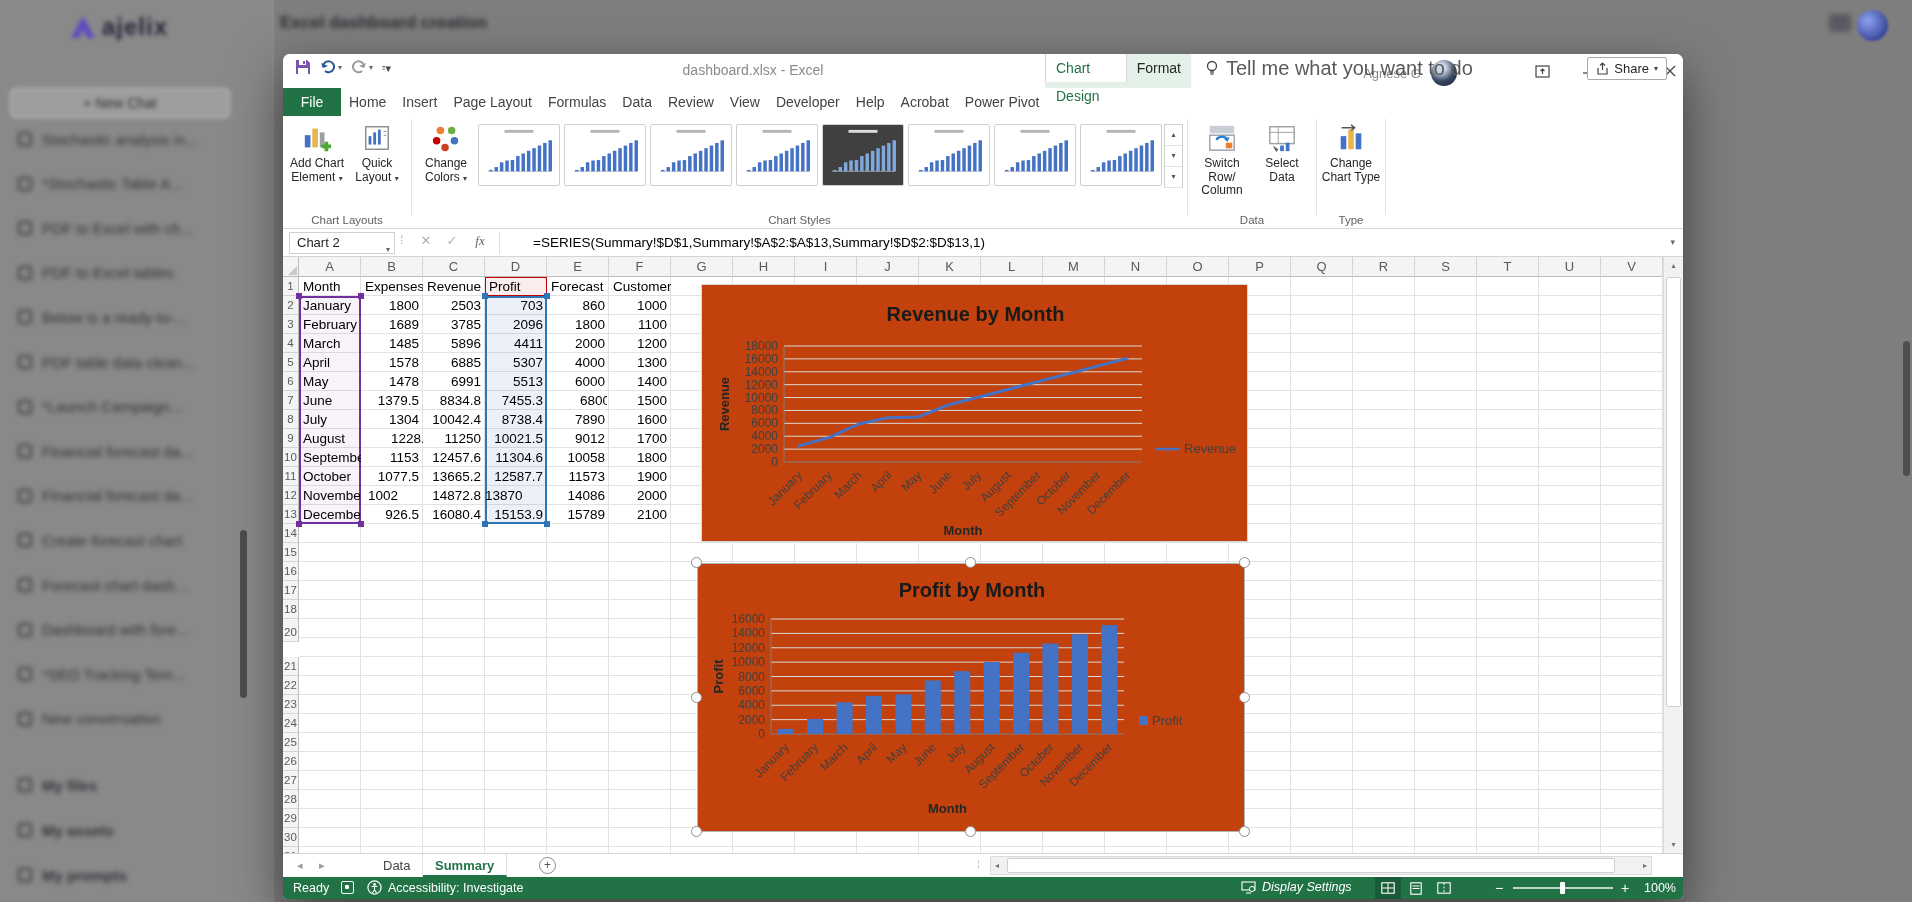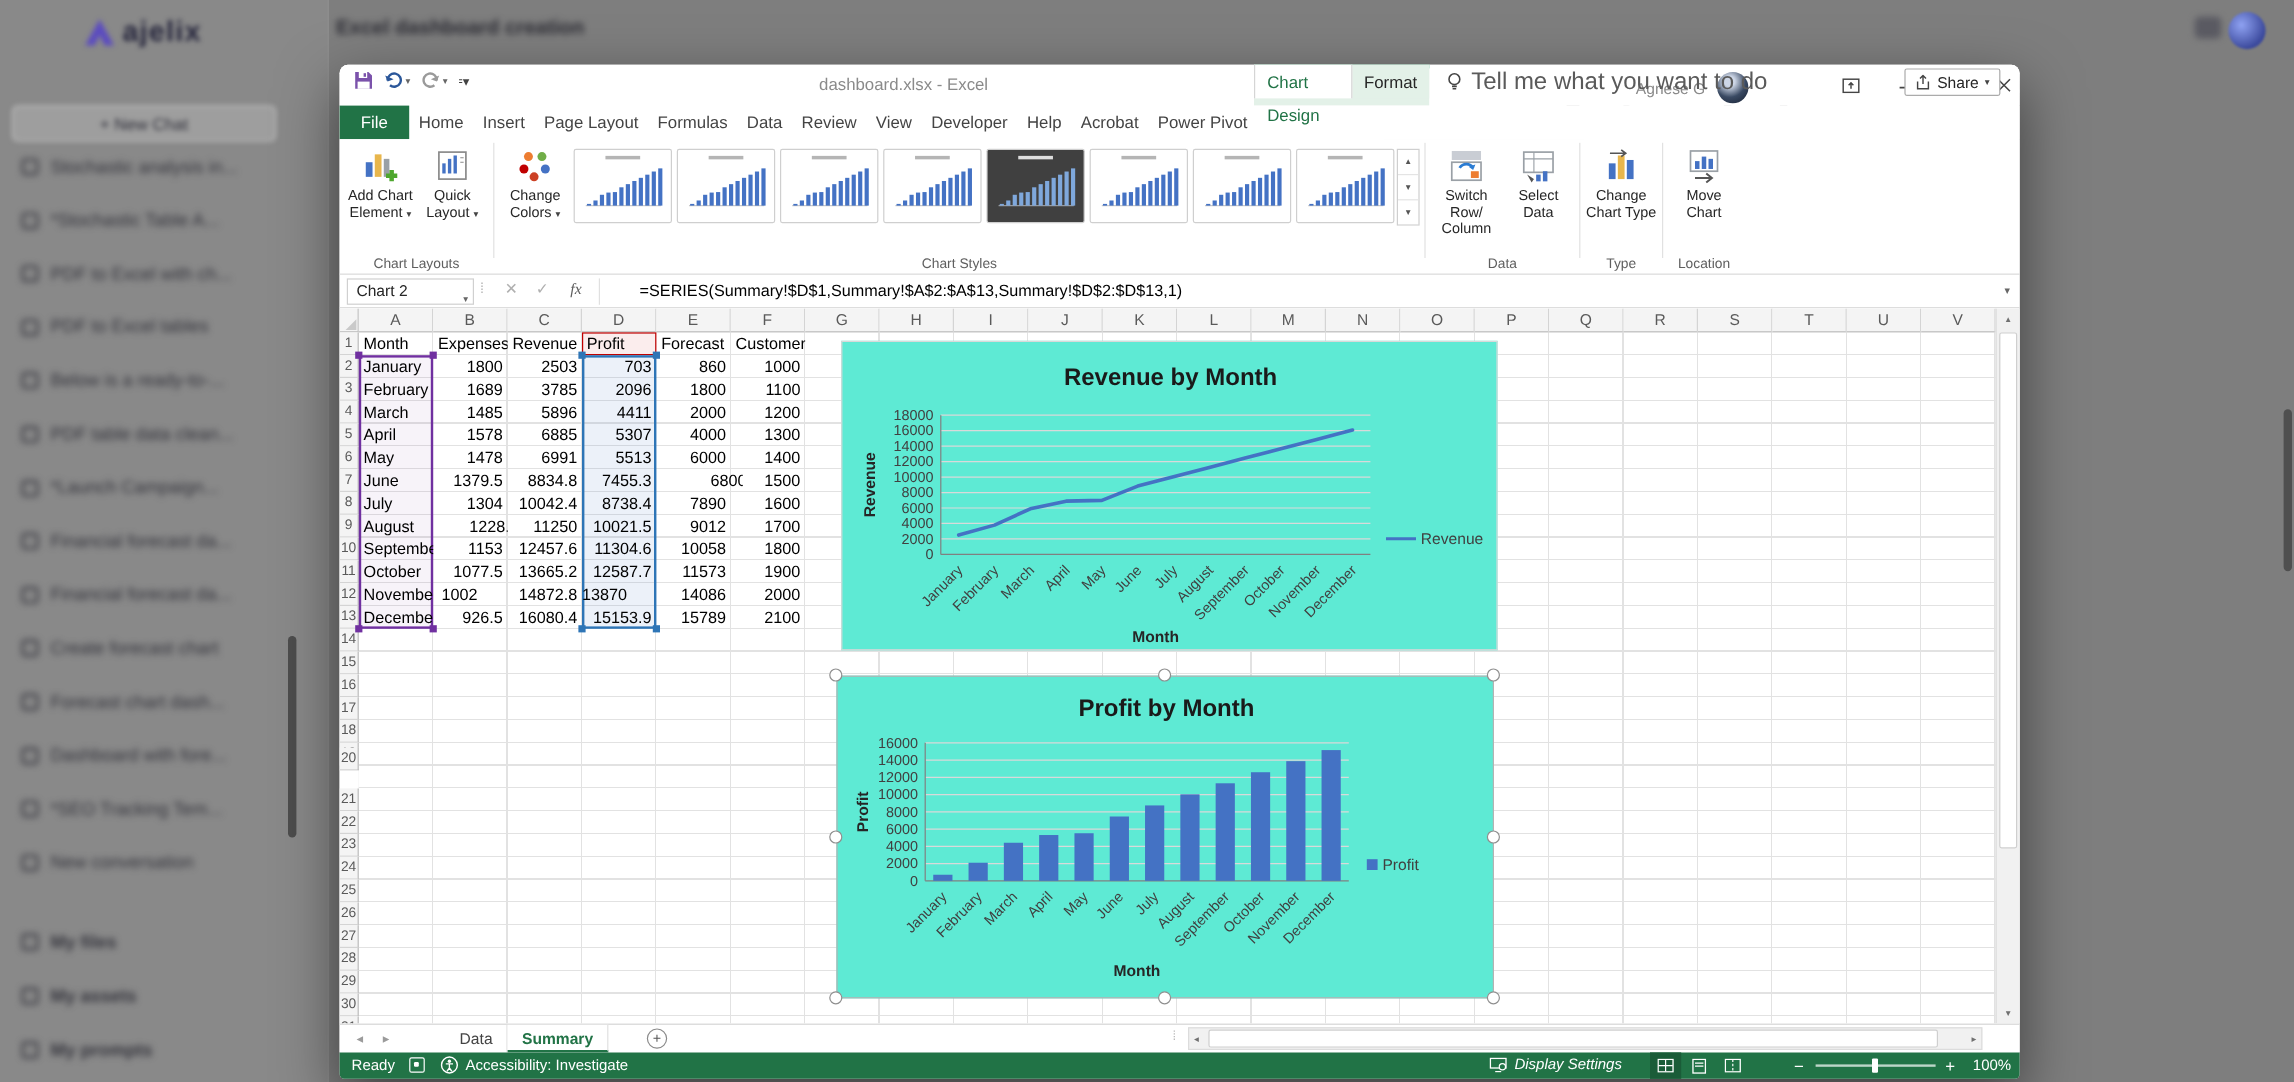--- a/index.html
+++ b/index.html
@@ -76,21 +76,21 @@
   .colhead { position:absolute; top:0; height:20px; background:#f4f4f4; border-right:1px solid #d4d4d4; border-bottom:1px solid #bdbdbd; font-size:13px; color:#5a5a5a; text-align:center; line-height:20px; }
   .rowhead { position:absolute; left:0; width:16px; background:#f4f4f4; border-right:1px solid #bdbdbd; border-bottom:1px solid #d4d4d4; font-size:11.5px; color:#5a5a5a; text-align:center; }
   #cells-bg { position:absolute; left:16px; top:20px; width:1364px; height:576px;
     background-image:repeating-linear-gradient(to right, transparent 0 61px, #e2e2e2 61px 62px),
                      repeating-linear-gradient(to bottom, transparent 0 18px, #e2e2e2 18px 19px); }
   .cell { position:absolute; height:19px; line-height:19px; font-size:13.5px; color:#000; overflow:hidden; white-space:nowrap; }
   .cell.num { text-align:right; padding-right:4px; }
   .cell.txt { text-align:left; padding-left:4px; }
   .sel-range { position:absolute; }
   .sel-handle { position:absolute; width:6px; height:6px; }
-  .chart-obj { position:absolute; background:#5eead4; }
+  .chart-obj { position:absolute; background:#c2410c; }
   .chart-handle { position:absolute; width:11px; height:11px; border-radius:50%; background:#fff; border:1.5px solid #8f8f8f; z-index:5; }
   #vscroll { position:absolute; left:1380px; top:0; width:20px; height:596px; background:#f1f1f1; border-left:1px solid #dcdcdc; }
   .scroll-arrow { position:absolute; width:100%; text-align:center; font-size:8px; color:#707070; }
   #vthumb { position:absolute; left:2px; top:20px; width:15px; height:430px; background:#fff; border:1px solid #cfcfcf; border-radius:2px; }
 
   
   #sheetbar { position:absolute; left:0; top:799px; width:1400px; height:24px; background:#fff; border-top:1px solid #d5d5d5; }
   .sheetnav { position:absolute; top:5px; font-size:11px; color:#9b9b9b; }
   .sheettab { position:absolute; top:0; height:23px; font-size:13px; line-height:23px; padding:0 12px; color:#444; border-right:1px solid #e0e0e0; }
   .sheettab.active { color:#217346; font-weight:bold; border-bottom:2px solid #217346; background:#fff; }
@@ -509,33 +509,20 @@
               <rect x="5" y="14" width="6" height="14" fill="#4472C4"></rect>
               <rect x="13" y="7" width="6" height="21" fill="#E8B64C"></rect>
               <rect x="21" y="11" width="6" height="17" fill="#4472C4"></rect>
               <path d="M6 5 h14 M16 2 l4 3 -4 3" fill="none" stroke="#555" stroke-width="1.5"></path>
             </svg></span>
           <div class="bigbtn-label">Change<br>Chart Type</div>
         </div>
         <div class="rgroup-label">Type</div>
       </div>
       <div class="rsep"></div>
-      <div class="rgroup">
-        <div class="bigbtn">
-          <span style="width: 30px; height: 30px; display: block;"><svg viewBox="0 0 32 32">
-              <rect x="4" y="3" width="24" height="18" fill="none" stroke="#9aa0a6" stroke-width="1.5"></rect>
-              <rect x="8" y="12" width="4" height="7" fill="#4472C4"></rect>
-              <rect x="14" y="8" width="4" height="11" fill="#4472C4"></rect>
-              <rect x="20" y="10" width="4" height="9" fill="#4472C4"></rect>
-              <path d="M8 27 h14 M18 23 l5 4 -5 4" fill="none" stroke="#555" stroke-width="1.8"></path>
-            </svg></span>
-          <div class="bigbtn-label">Move<br>Chart</div>
-        </div>
-        <div class="rgroup-label">Location</div>
-      </div>
     </div>
   <div id="ribbon-collapse">
       <span></span>
     </div>
 
   <div id="fbar">
     <div id="name-box"><span>Chart 2</span><span id="name-box-caret">▾</span></div>
     <div id="fbar-dots">⁞</div>
     <div class="fbtn" style="left:132px">✕</div>
     <div class="fbtn" style="left:158px">✓</div>
@@ -645,21 +632,21 @@
       <div class="cell txt" style="left: 16px; top: 115px; width: 62px;">May</div>
       <div class="cell num" style="left: 78px; top: 115px; width: 62px;">1478</div>
       <div class="cell num" style="left: 140px; top: 115px; width: 62px;">6991</div>
       <div class="cell num" style="left: 202px; top: 115px; width: 62px;">5513</div>
       <div class="cell num" style="left: 264px; top: 115px; width: 62px;">6000</div>
       <div class="cell num" style="left: 326px; top: 115px; width: 62px;">1400</div>
       <div class="cell txt" style="left: 16px; top: 134px; width: 62px;">June</div>
       <div class="cell num" style="left: 78px; top: 134px; width: 62px;">1379.5</div>
       <div class="cell num" style="left: 140px; top: 134px; width: 62px;">8834.8</div>
       <div class="cell num" style="left: 202px; top: 134px; width: 62px;">7455.3</div>
-      <div class="cell num" style="left: 264px; top: 134px; width: 72px; padding-left: 45px;">6800</div>
+      <div class="cell num" style="left: 252px; top: 134px; width: 72px; padding-left: 45px;">6800</div>
       <div class="cell num" style="left: 326px; top: 134px; width: 62px;">1500</div>
       <div class="cell txt" style="left: 16px; top: 153px; width: 62px;">July</div>
       <div class="cell num" style="left: 78px; top: 153px; width: 62px;">1304</div>
       <div class="cell num" style="left: 140px; top: 153px; width: 62px;">10042.4</div>
       <div class="cell num" style="left: 202px; top: 153px; width: 62px;">8738.4</div>
       <div class="cell num" style="left: 264px; top: 153px; width: 62px;">7890</div>
       <div class="cell num" style="left: 326px; top: 153px; width: 62px;">1600</div>
       <div class="cell txt" style="left: 16px; top: 172px; width: 62px;">August</div>
       <div class="cell num" style="left: 78px; top: 172px; width: 62px; padding-left: 30px;">1228.5</div>
       <div class="cell num" style="left: 140px; top: 172px; width: 62px;">11250</div>

